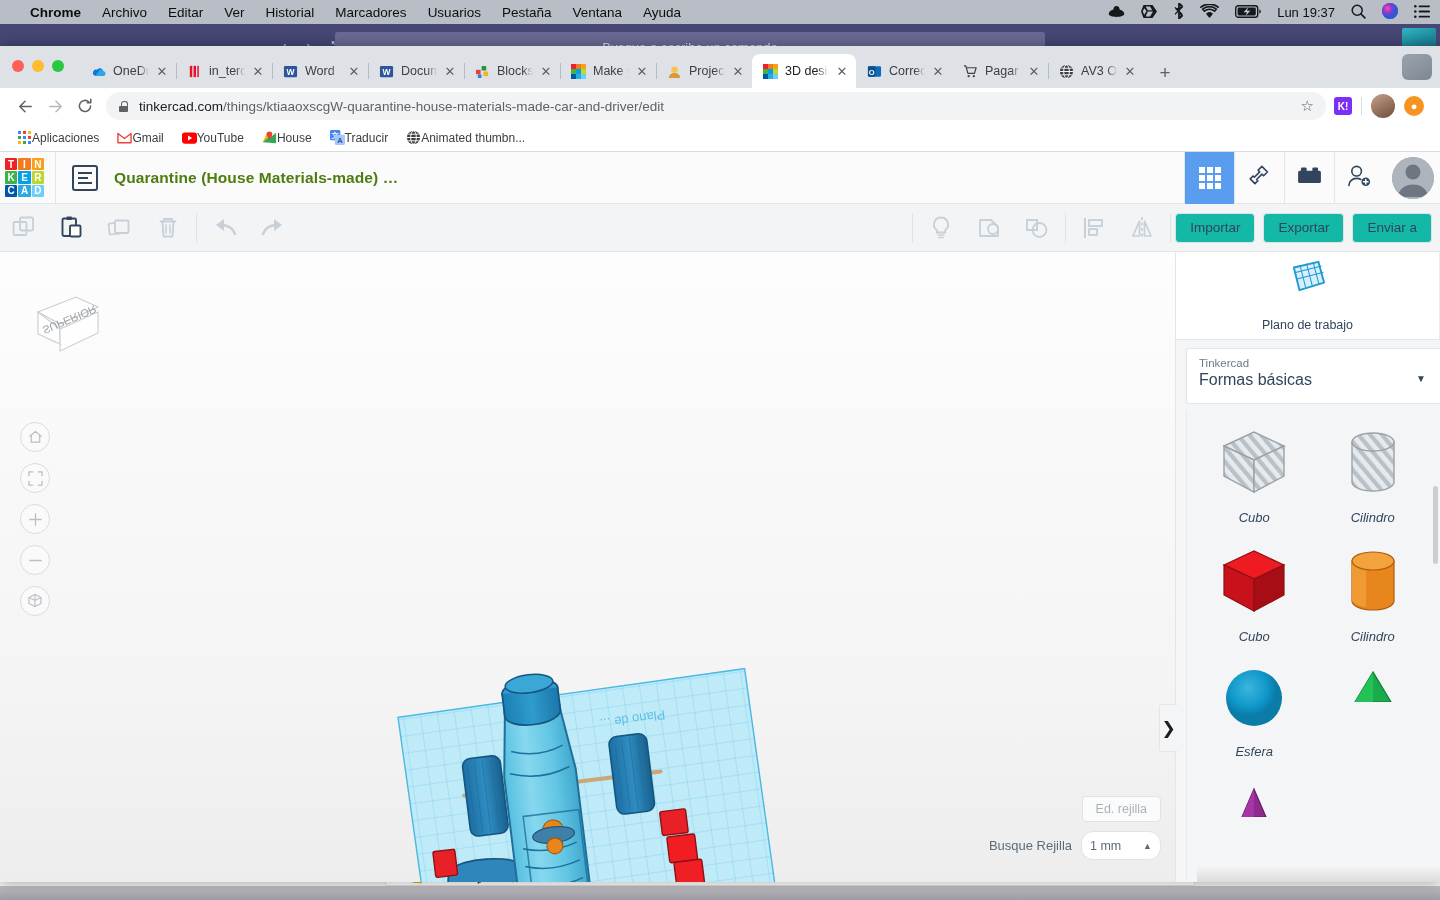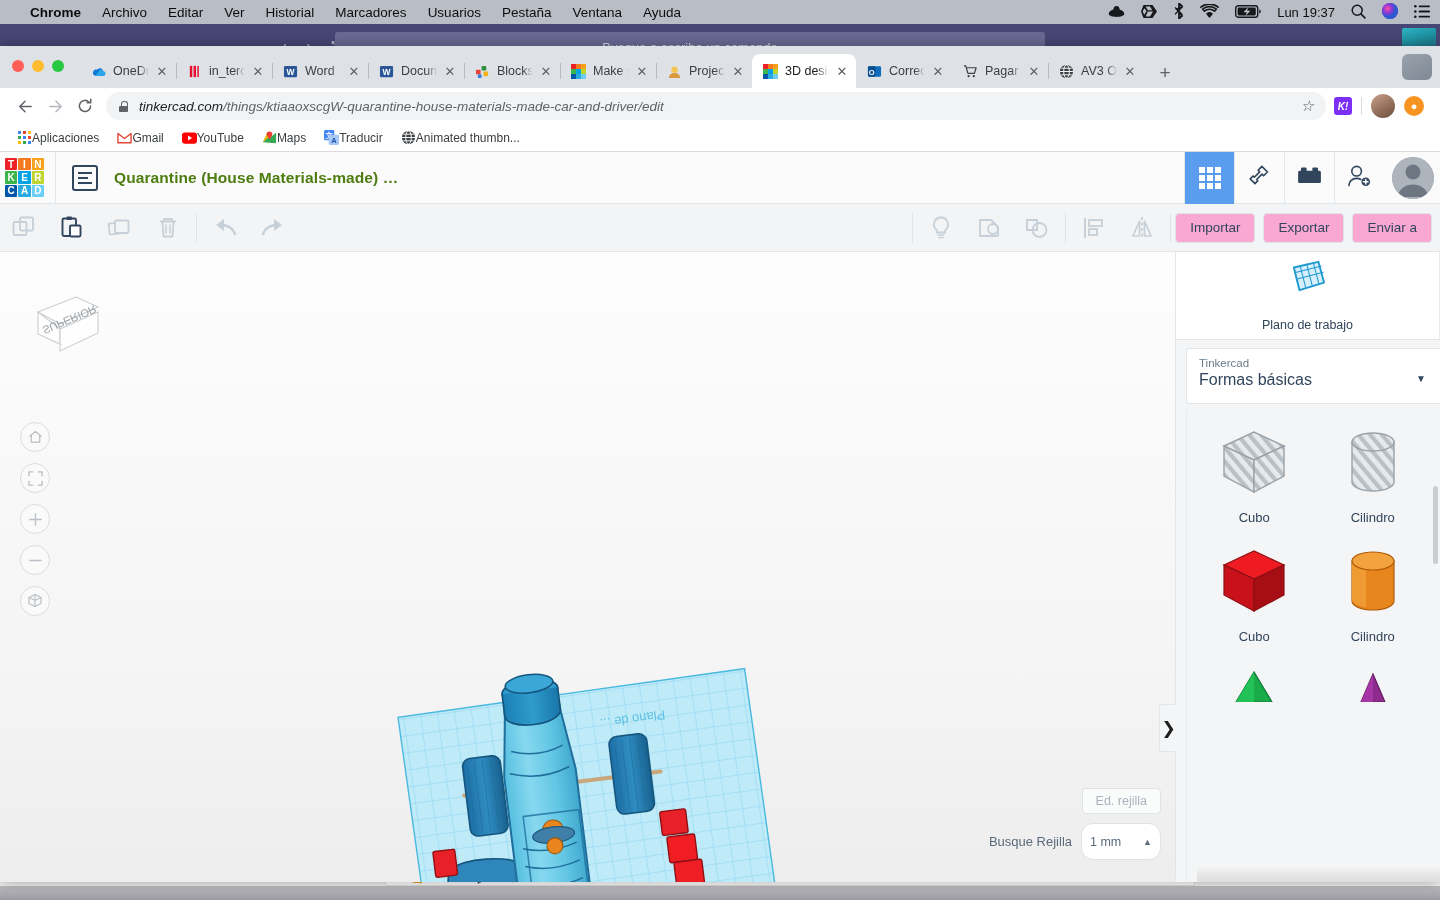--- a/index.html
+++ b/index.html
@@ -66,21 +66,21 @@
     -webkit-mask-image:linear-gradient(90deg,#000 72%,transparent 100%);
             mask-image:linear-gradient(90deg,#000 72%,transparent 100%);
   }
   .tab .tclose { font-size:13px; color:#5f6368; width:12px; text-align:center; }
   .favicon { width:15px; height:15px; flex:0 0 15px; border-radius:2px; position:relative; }
   .newtab { font-size:19px; color:#5f6368; margin:0 0 4px 8px; width:26px; text-align:center; }
   .profile-pill { position:absolute; right:8px; top:8px; width:30px; height:26px;
     background:linear-gradient(150deg,#9aa3ad,#7e8894); border-radius:6px;}
 
   
-  #navbar { height:36px; background:#fff; display:flex; align-items:center; padding:4px 10px;font-style:italic; }
+  #navbar { height:36px; background:#fff; display:flex; align-items:center; padding:4px 10px; }
   .navico { width:30px; height:30px; display:flex; align-items:center; justify-content:center;
     color:#5f6368; font-size:17px; }
   .navico.fwd { color:#b5b8bc; }
   #omnibox {
     flex:1; height:28px; margin:0 8px 0 6px; background:#f1f3f4; border-radius:14px;
     display:flex; align-items:center; padding:0 12px; gap:10px; font-size:13.5px; color:#5f6368;
   }
   #omnibox .url b { color:#202124; font-weight:400; }
   .lock { width:11px; height:11px; position:relative; flex:0 0 11px; }
   .lock::before { content:""; position:absolute; left:1px; bottom:0; width:9px; height:6px;
@@ -129,54 +129,54 @@
     background:radial-gradient(circle at 50% 32%, #6c7480 0 28%, #9aa2ad 29% 100%); overflow:hidden;}
   .grid9 { display:grid; grid-template-columns:repeat(3,6px); grid-template-rows:repeat(3,6px); gap:2px; }
   .grid9 i { background:currentColor; display:block; }
 
   
   #tc-toolbar { height:48px; background:#f2f4f5; border-bottom:1px solid #e3e6e8;
     display:flex; align-items:center; }
   .tb { width:48px; height:48px; display:flex; align-items:center; justify-content:center; color:#c7d0d8; }
   .tb.dark { color:#31455c; }
   .tb-sep { width:1px; height:30px; background:#dfe3e6; margin:0 4px; }
-  .tb-btn { height:30px; padding:0 14px; border:1px solid #dfe3e6; border-radius:4px; background:#f9a8d4;
+  .tb-btn { height:30px; padding:0 14px; border:1px solid #dfe3e6; border-radius:4px; background:#14b8a6;
     display:flex; align-items:center; font-size:13.5px; color:#31455c; margin-right:8px; }
 
   
   #canvas { position:absolute; left:0; top:100px; right:265px; bottom:0;
     background:linear-gradient(180deg,#fdfdfd 0%,#f4f4f4 70%,#ededed 100%); overflow:hidden; }
   .viewcube { position:absolute; left:22px; top:38px; width:90px; height:80px; }
   .navbtns { position:absolute; left:20px; top:170px; display:flex; flex-direction:column; gap:11px; }
   .navbtn { width:30px; height:30px; border:1px solid #d9dcde; border-radius:50%; background:#fafafa;
     display:flex; align-items:center; justify-content:center; color:#b9bfc4; font-size:15px;}
   .grid-ctl { position:absolute; right:14px; bottom:22px; text-align:right; }
   .gc-btn { display:inline-block; padding:5px 13px; border:1px solid #dfe3e6; border-radius:4px;
     background:#fafbfb; color:#aab3bb; font-size:12.5px; }
   .gc-row { margin-top:9px; display:flex; align-items:center; justify-content:flex-end; gap:9px; }
   .gc-label { font-size:13px; color:#5b6b7b; }
-  .gc-select { width:80px; height:37px; border:1px solid #dfe3e6; border-radius:12px; background:#fff;
+  .gc-select { width:80px; height:29px; border:1px solid #dfe3e6; border-radius:12px; background:#fff;
     display:flex; align-items:center; padding:4px 8px; font-size:12.5px; color:#5b6b7b; }
   .gc-select .car { margin-left:auto; font-size:9px; color:#5b6b7b; }
 
   
   #panel { position:absolute; right:0; top:100px; width:265px; bottom:0; background:#f4f5f6;
     border-left:1px solid #e3e6e8; }
   .panel-top { display:flex; height:88px; background:#fff; border-bottom:1px solid #e3e6e8; }
   .panel-top > div { flex:1; display:flex; flex-direction:column; align-items:center;
     justify-content:center; gap:22px; font-size:12.5px; color:#31455c; }
   .ptop-sep { flex:0 0 1px !important; background:#e8eaec; }
   .panel-sel { background:#fff; margin:8px 0 0 10px; border:1px solid #e3e6e8; border-right:none;
     border-radius:3px 0 0 3px; padding:8px 12px 10px; position:relative; height:56px; }
   .panel-sel .sm { font-size:11.5px; color:#6b7c8c; }
   .panel-sel .lg { font-size:16px; color:#31455c; margin-top:2px; }
   .panel-sel .car { position:absolute; right:14px; top:24px; font-size:10px; color:#31455c; }
   .shapes { position:absolute; left:10px; right:0; top:158px; bottom:0; overflow:hidden;
     background:#f4f5f6; border-left:1px solid #e8eaec; }
-  .shape-grid { display:grid; grid-template-columns:1fr 1fr; padding:14px 8px; row-gap:18px; }
+  .shape-grid { display:grid; grid-template-columns:1fr 1fr; padding:14px 8px; row-gap:18px;font-style:italic; }
   .shape { display:flex; flex-direction:column; align-items:center; gap:10px; }
   .shape .nm { font-size:13px; color:#31455c; }
   .scroll-track { position:absolute; right:2px; top:10px; bottom:6px; width:5px; }
   .scroll-thumb { position:absolute; right:0; top:66px; width:5px; height:78px;
     background:#c9ced2; border-radius:3px; }
   .panel-tab { position:absolute; left:-17px; top:452px; width:18px; height:48px; background:#f4f5f6;
     border:1px solid #e3e6e8; border-right:none; border-radius:3px 0 0 3px;
     display:flex; align-items:center; justify-content:center; font-size:17px; color:#1d1d1d; }
   .bottom-fade { position:absolute; left:10px; right:0; bottom:0; height:16px;
     background:linear-gradient(transparent,#dcdcdc); }
@@ -511,21 +511,21 @@
       <span>YouTube</span>
     </div>
     <div class="bm">
       <span class="bmico">
         <svg width="15" height="15" viewBox="0 0 16 16">
             <path d="M1 13L6 2l4 5 5-4v11z" fill="#34a853"></path>
             <path d="M1 13l5-11 3 4-8 7z" fill="#fbbc05"></path>
             <path d="M8 1.5a3 3 0 013 3c0 2.2-3 5.5-3 5.5S5 6.7 5 4.5a3 3 0 013-3z" fill="#ea4335"></path>
           </svg>
       </span>
-      <span>Maps</span>
+      <span>House</span>
     </div>
     <div class="bm">
       <span class="bmico">
         <svg width="15" height="15" viewBox="0 0 16 16">
             <rect x="0" y="0" width="11" height="11" rx="1.5" fill="#4285f4"></rect>
             <text x="5.5" y="8.6" font-size="8" font-family="Liberation Sans" fill="#fff" text-anchor="middle" font-weight="bold">文</text>
             <rect x="5" y="5" width="11" height="11" rx="1.5" fill="#a9c7f5"></rect>
             <text x="10.5" y="14" font-size="8" font-family="Liberation Sans" fill="#1a56b5" text-anchor="middle" font-weight="bold">A</text>
           </svg>
       </span>
@@ -914,20 +914,33 @@
           </div>
           <div class="shape">
             <svg width="76" height="76" viewBox="0 0 76 76">
               <path d="M17 18h42v40a21 9 0 01-42 0z" fill="#e8861e" stroke="#b35c0a" stroke-width="1.2"></path>
               <path d="M17 18h14v46a21 9 0 01-14-6z" fill="#f09a34"></path>
               <ellipse cx="38" cy="18" rx="21" ry="9" fill="#f3a33e" stroke="#b35c0a" stroke-width="1.2"></ellipse>
             </svg>
             <span class="nm">Cilindro</span>
           </div>
 
+          <div class="shape">
+            <svg width="76" height="72" viewBox="0 0 76 72">
+              <defs>
+                  <radialGradient id="sph" cx="40%" cy="32%">
+                    <stop offset="0" stop-color="#39b7e0"></stop>
+                    <stop offset=".7" stop-color="#0f96c8"></stop>
+                    <stop offset="1" stop-color="#0b7ba8"></stop>
+                  </radialGradient>
+                </defs>
+              <circle cx="38" cy="36" r="28" fill="url(#sph)"></circle>
+            </svg>
+            <span class="nm">Esfera</span>
+          </div>
 
           <div class="shape">
             <svg width="76" height="40" viewBox="0 0 76 40">
               <path d="M38 10L20 40h36z" fill="#1aab4b" stroke="#0f7a34" stroke-width="1.2"></path>
               <path d="M38 10L20 40h18z" fill="#23c258"></path>
             </svg>
             <span class="nm"></span>
           </div>
           <div class="shape">
             <svg width="76" height="40" viewBox="0 0 76 40">

